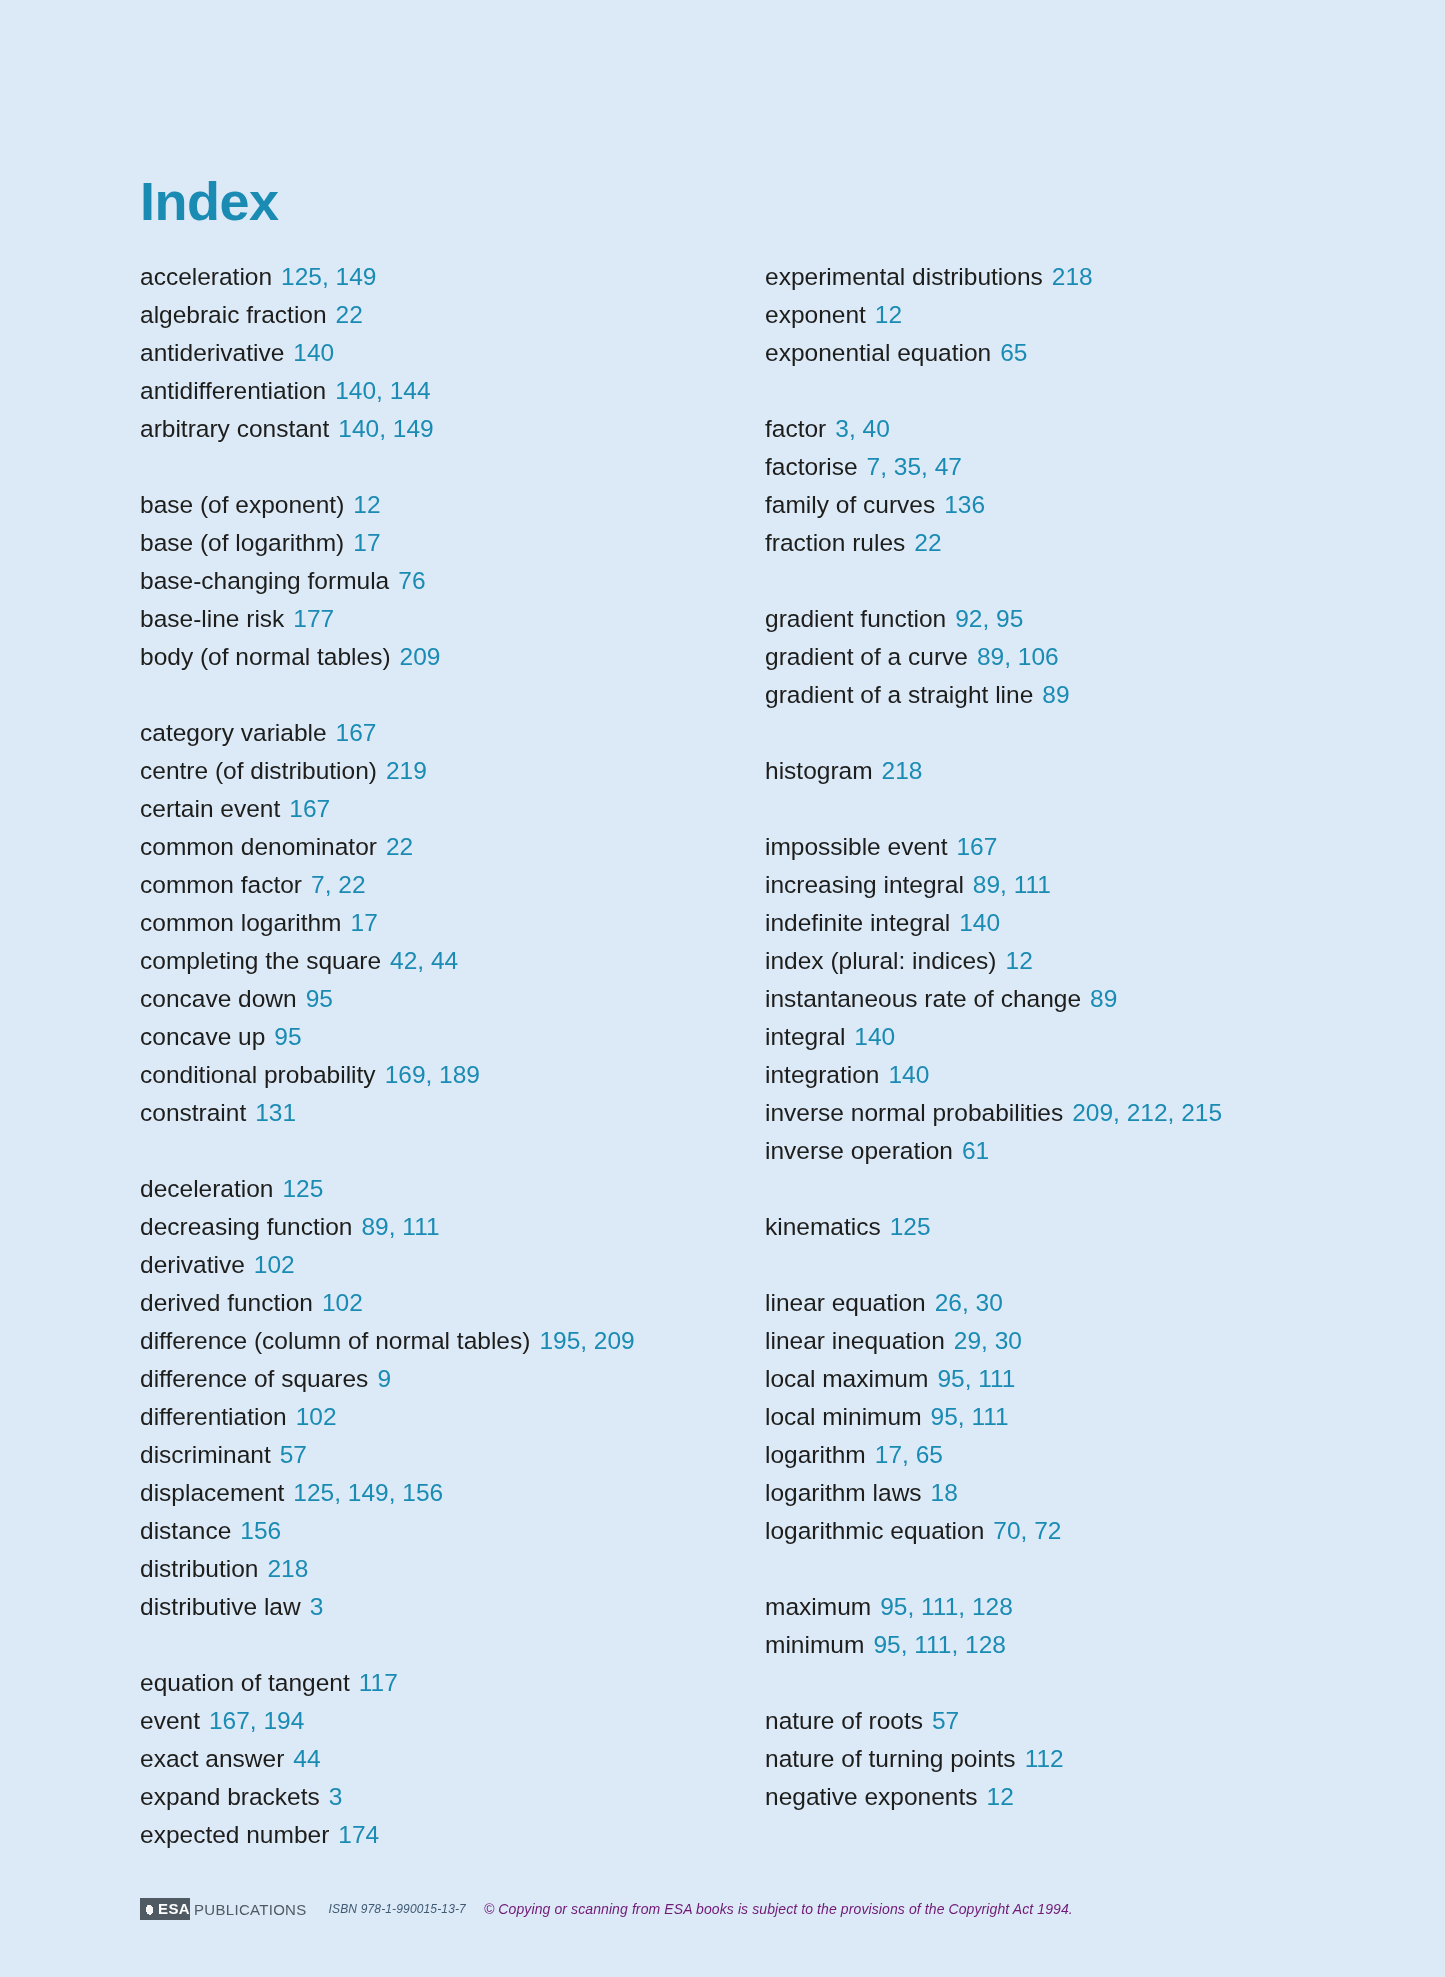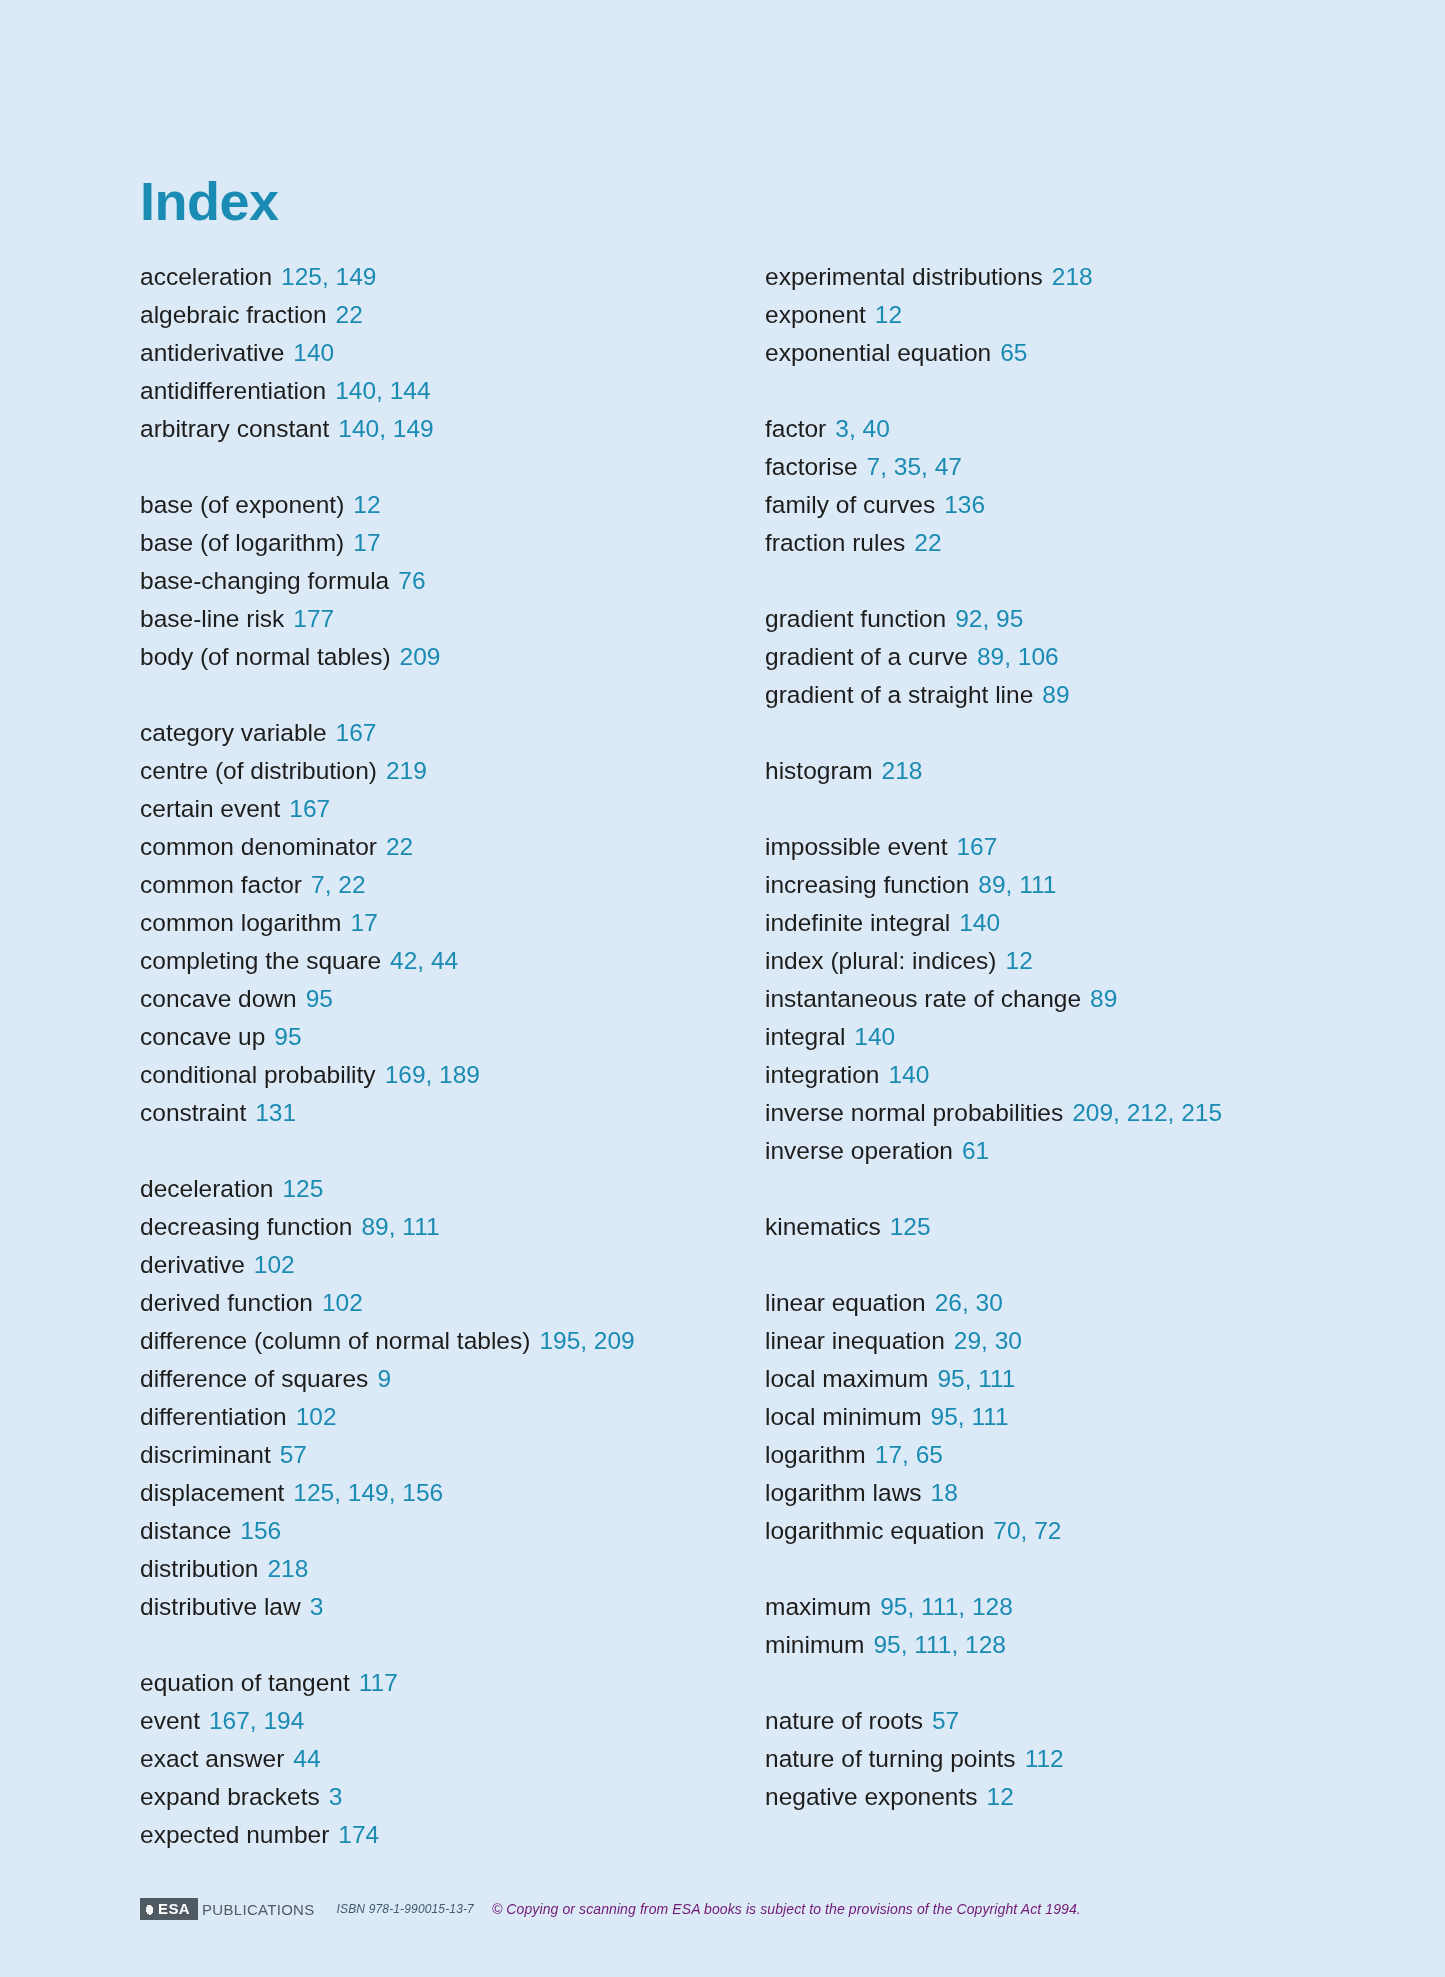--- a/index.html
+++ b/index.html
@@ -87,21 +87,21 @@
   .esa-mark {
     display: inline-flex;
     align-items: center;
     justify-content: center;
     background: #4f5a63;
     color: #ffffff;
     font-size: 15px;
     font-weight: bold;
     letter-spacing: 0.4px;
     height: 22px;
-    padding: 0 8px 0 4px;
+    padding: 0 0 0 4px;
     line-height: 22px;
   }
   .esa-leaf {
     display: inline-block;
     width: 11px;
     height: 14px;
     margin-right: 3px;
     background:
       radial-gradient(circle at 30% 75%, #ffffff 0 1.2px, transparent 1.3px),
       radial-gradient(ellipse at 50% 55%, #ffffff 0 45%, transparent 46%);
@@ -202,21 +202,21 @@
         <div class="group">
           <div class="entry"><span class="term">gradient function</span><span class="pages">92, 95</span></div>
           <div class="entry"><span class="term">gradient of a curve</span><span class="pages">89, 106</span></div>
           <div class="entry"><span class="term">gradient of a straight line</span><span class="pages">89</span></div>
         </div>
         <div class="group">
           <div class="entry"><span class="term">histogram</span><span class="pages">218</span></div>
         </div>
         <div class="group">
           <div class="entry"><span class="term">impossible event</span><span class="pages">167</span></div>
-          <div class="entry"><span class="term">increasing function</span><span class="pages">89, 111</span></div>
+          <div class="entry"><span class="term">increasing integral</span><span class="pages">89, 111</span></div>
           <div class="entry"><span class="term">indefinite integral</span><span class="pages">140</span></div>
           <div class="entry"><span class="term">index (plural: indices)</span><span class="pages">12</span></div>
           <div class="entry"><span class="term">instantaneous rate of change</span><span class="pages">89</span></div>
           <div class="entry"><span class="term">integral</span><span class="pages">140</span></div>
           <div class="entry"><span class="term">integration</span><span class="pages">140</span></div>
           <div class="entry"><span class="term">inverse normal probabilities</span><span class="pages">209, 212, 215</span></div>
           <div class="entry"><span class="term">inverse operation</span><span class="pages">61</span></div>
         </div>
         <div class="group">
           <div class="entry"><span class="term">kinematics</span><span class="pages">125</span></div>

